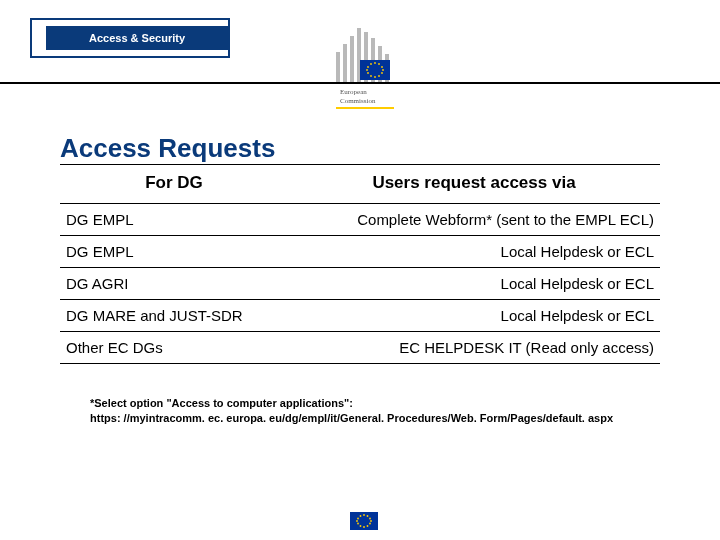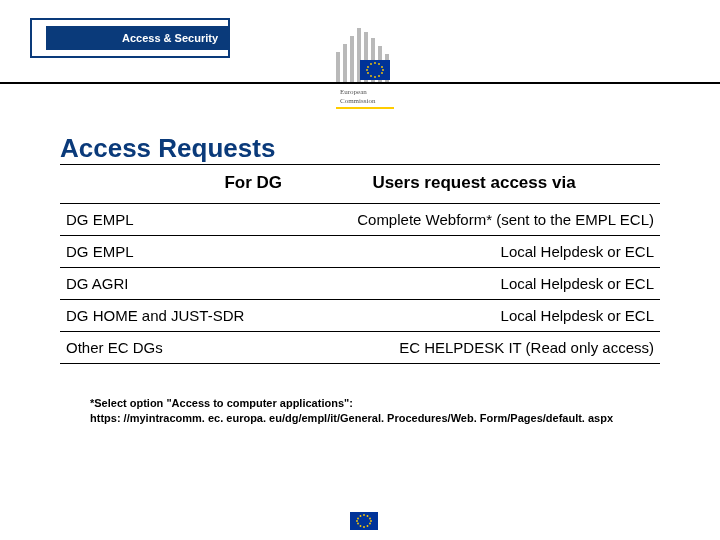--- a/index.html
+++ b/index.html
@@ -28,21 +28,21 @@
     align-items: center;
     padding-left: 14px;
   }
   .tab-inner {
     background: #0a3a7a;
     color: #fff;
     font-size: 11px;
     font-weight: bold;
     padding: 6px 10px;
     width: 100%;
-    text-align: right;
+    text-align: center;
   }
   .logo {
     position: absolute;
     top: 18px;
     left: 330px;
     width: 70px;
     height: 95px;
   }
   .divider {
     position: absolute;
@@ -64,21 +64,21 @@
     width: 100%;
     border-collapse: collapse;
   }
   thead th {
     font-size: 17px;
     font-weight: bold;
     padding: 8px 6px 10px 6px;
     border-top: 1.5px solid #000;
     border-bottom: 1.5px solid #000;
   }
-  thead th:first-child { text-align: right; width: 38%; }
+  thead th:first-child { text-align: center; width: 38%; }
   thead th:last-child { text-align: center; }
   tbody td {
     font-size: 15px;
     padding: 7px 6px;
     border-bottom: 1px solid #000;
   }
   tbody tr:last-child td { border-bottom: 1.5px solid #000; }
   tbody td:first-child { text-align: left; margin-left: 10px; }
   tbody td:last-child { text-align: right; }
   .footnote {
@@ -161,21 +161,21 @@
       </tr>
       <tr>
         <td>DG EMPL</td>
         <td>Local Helpdesk or ECL</td>
       </tr>
       <tr>
         <td>DG AGRI</td>
         <td>Local Helpdesk or ECL</td>
       </tr>
       <tr>
-        <td>DG HOME and JUST-SDR</td>
+        <td>DG MARE and JUST-SDR</td>
         <td>Local Helpdesk or ECL</td>
       </tr>
       <tr>
         <td>Other EC DGs</td>
         <td>EC HELPDESK IT (Read only access)</td>
       </tr>
     </tbody>
   </table>
 
   <div class="footnote">

